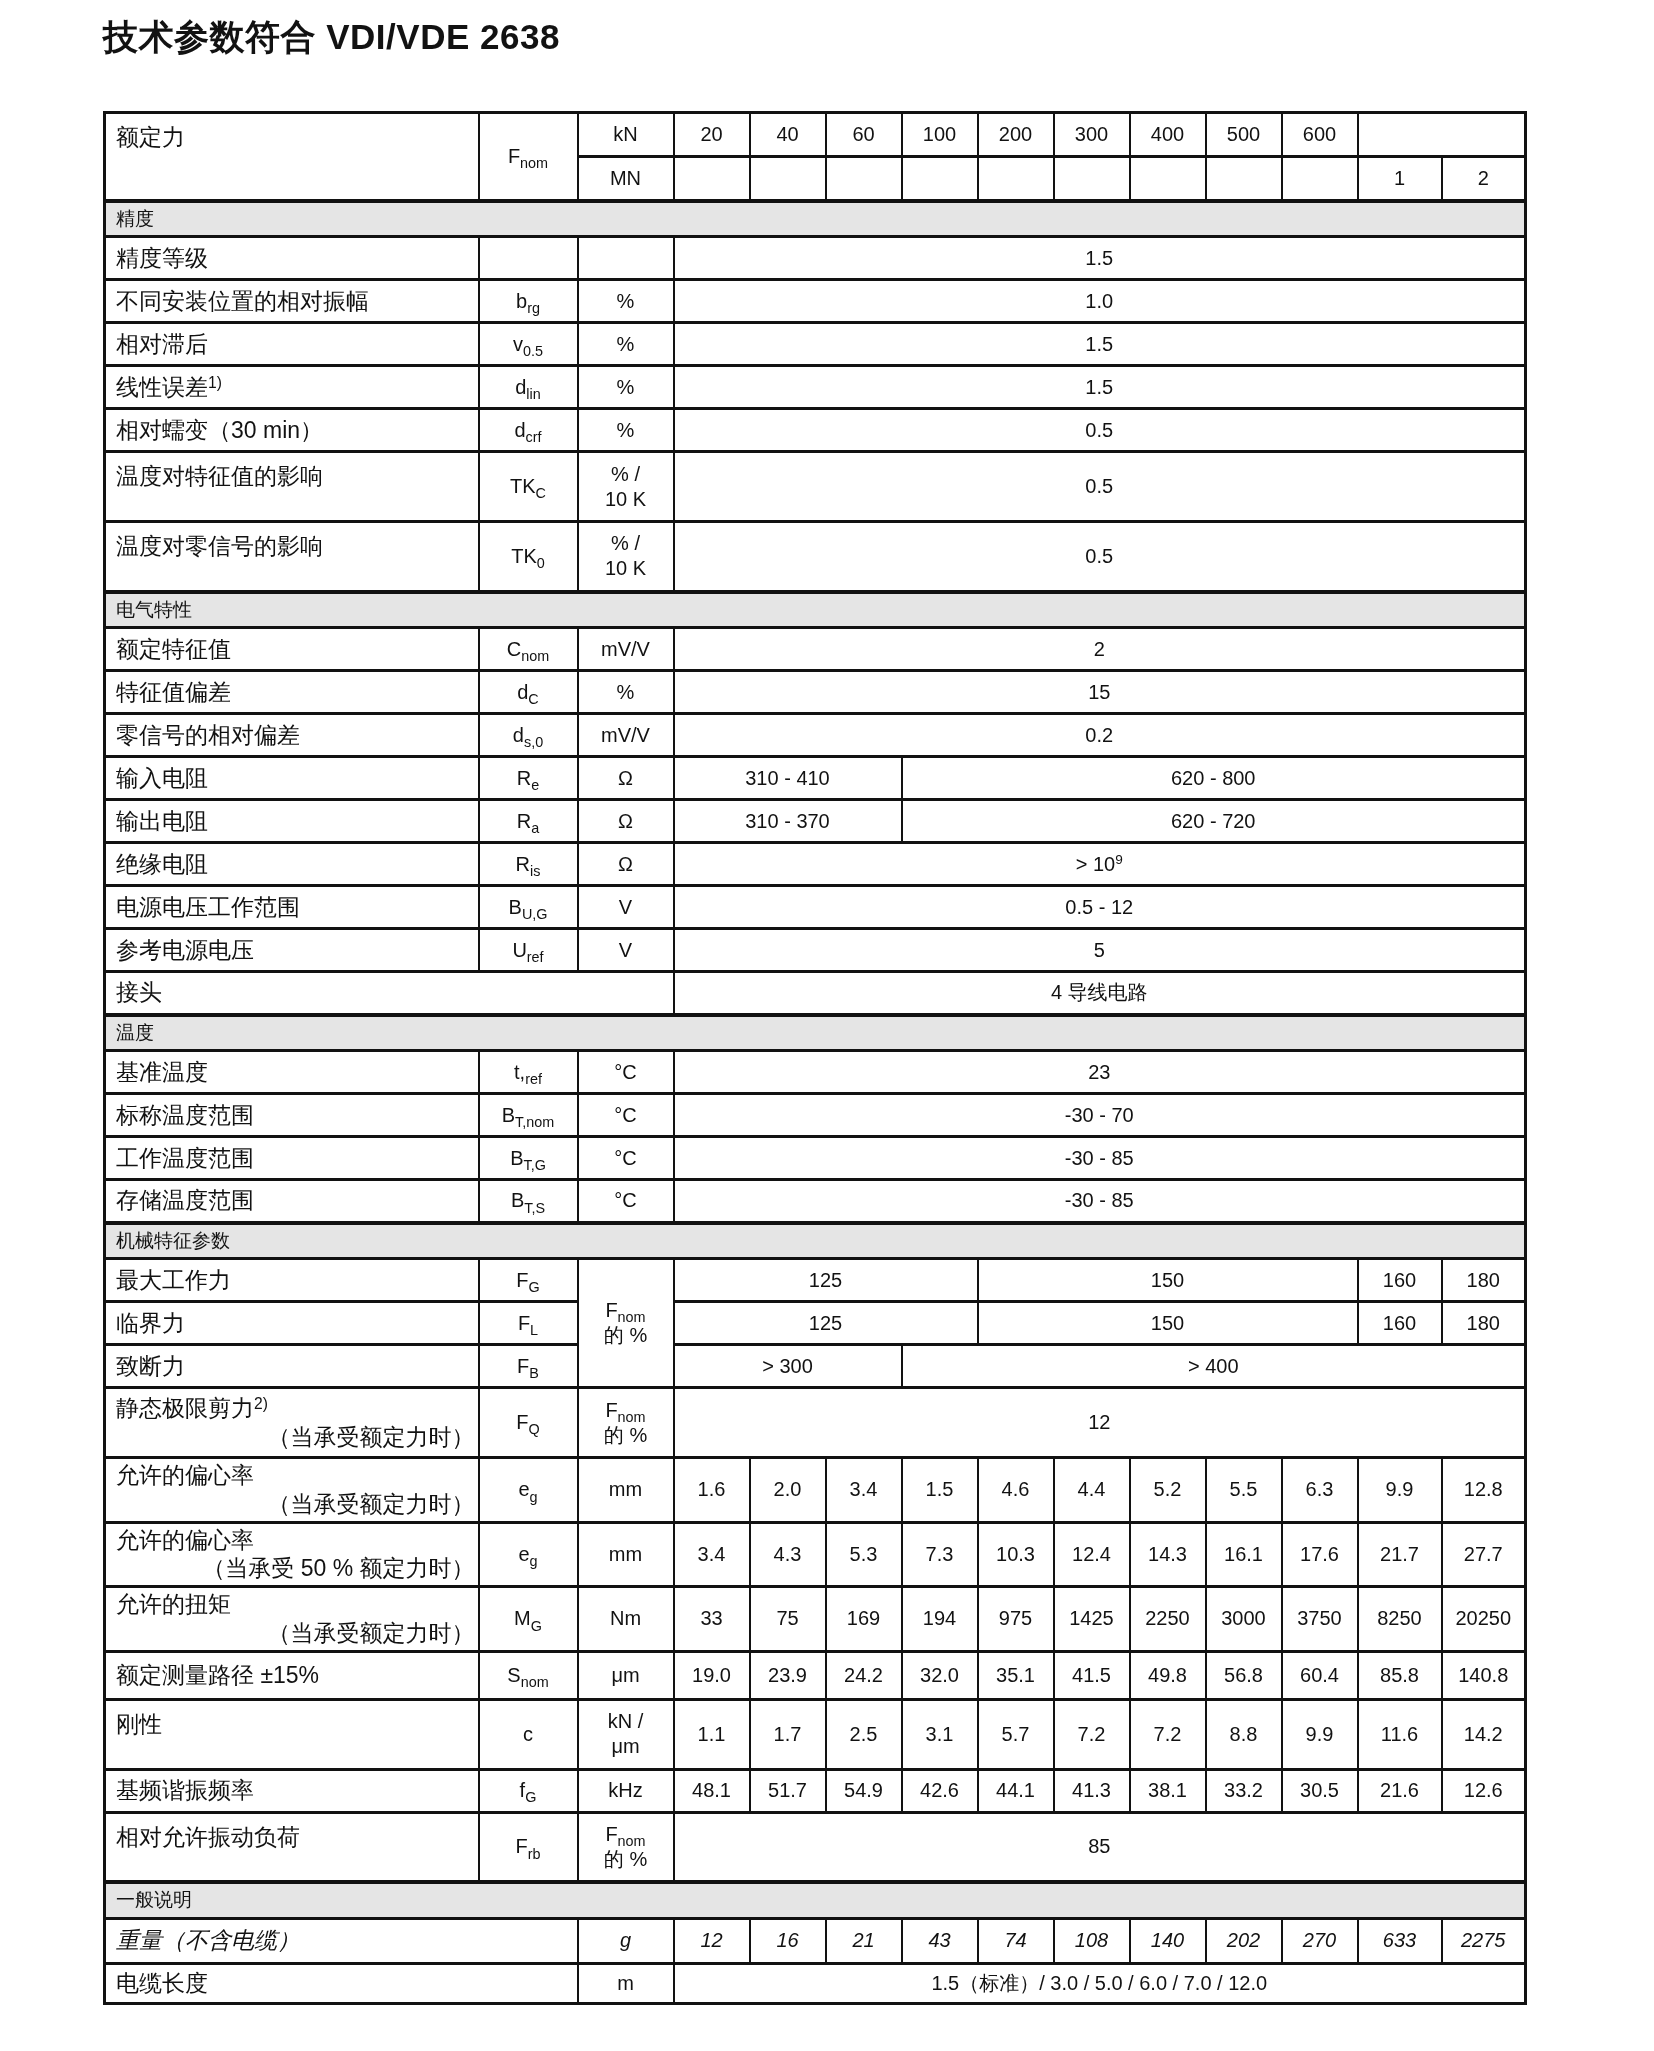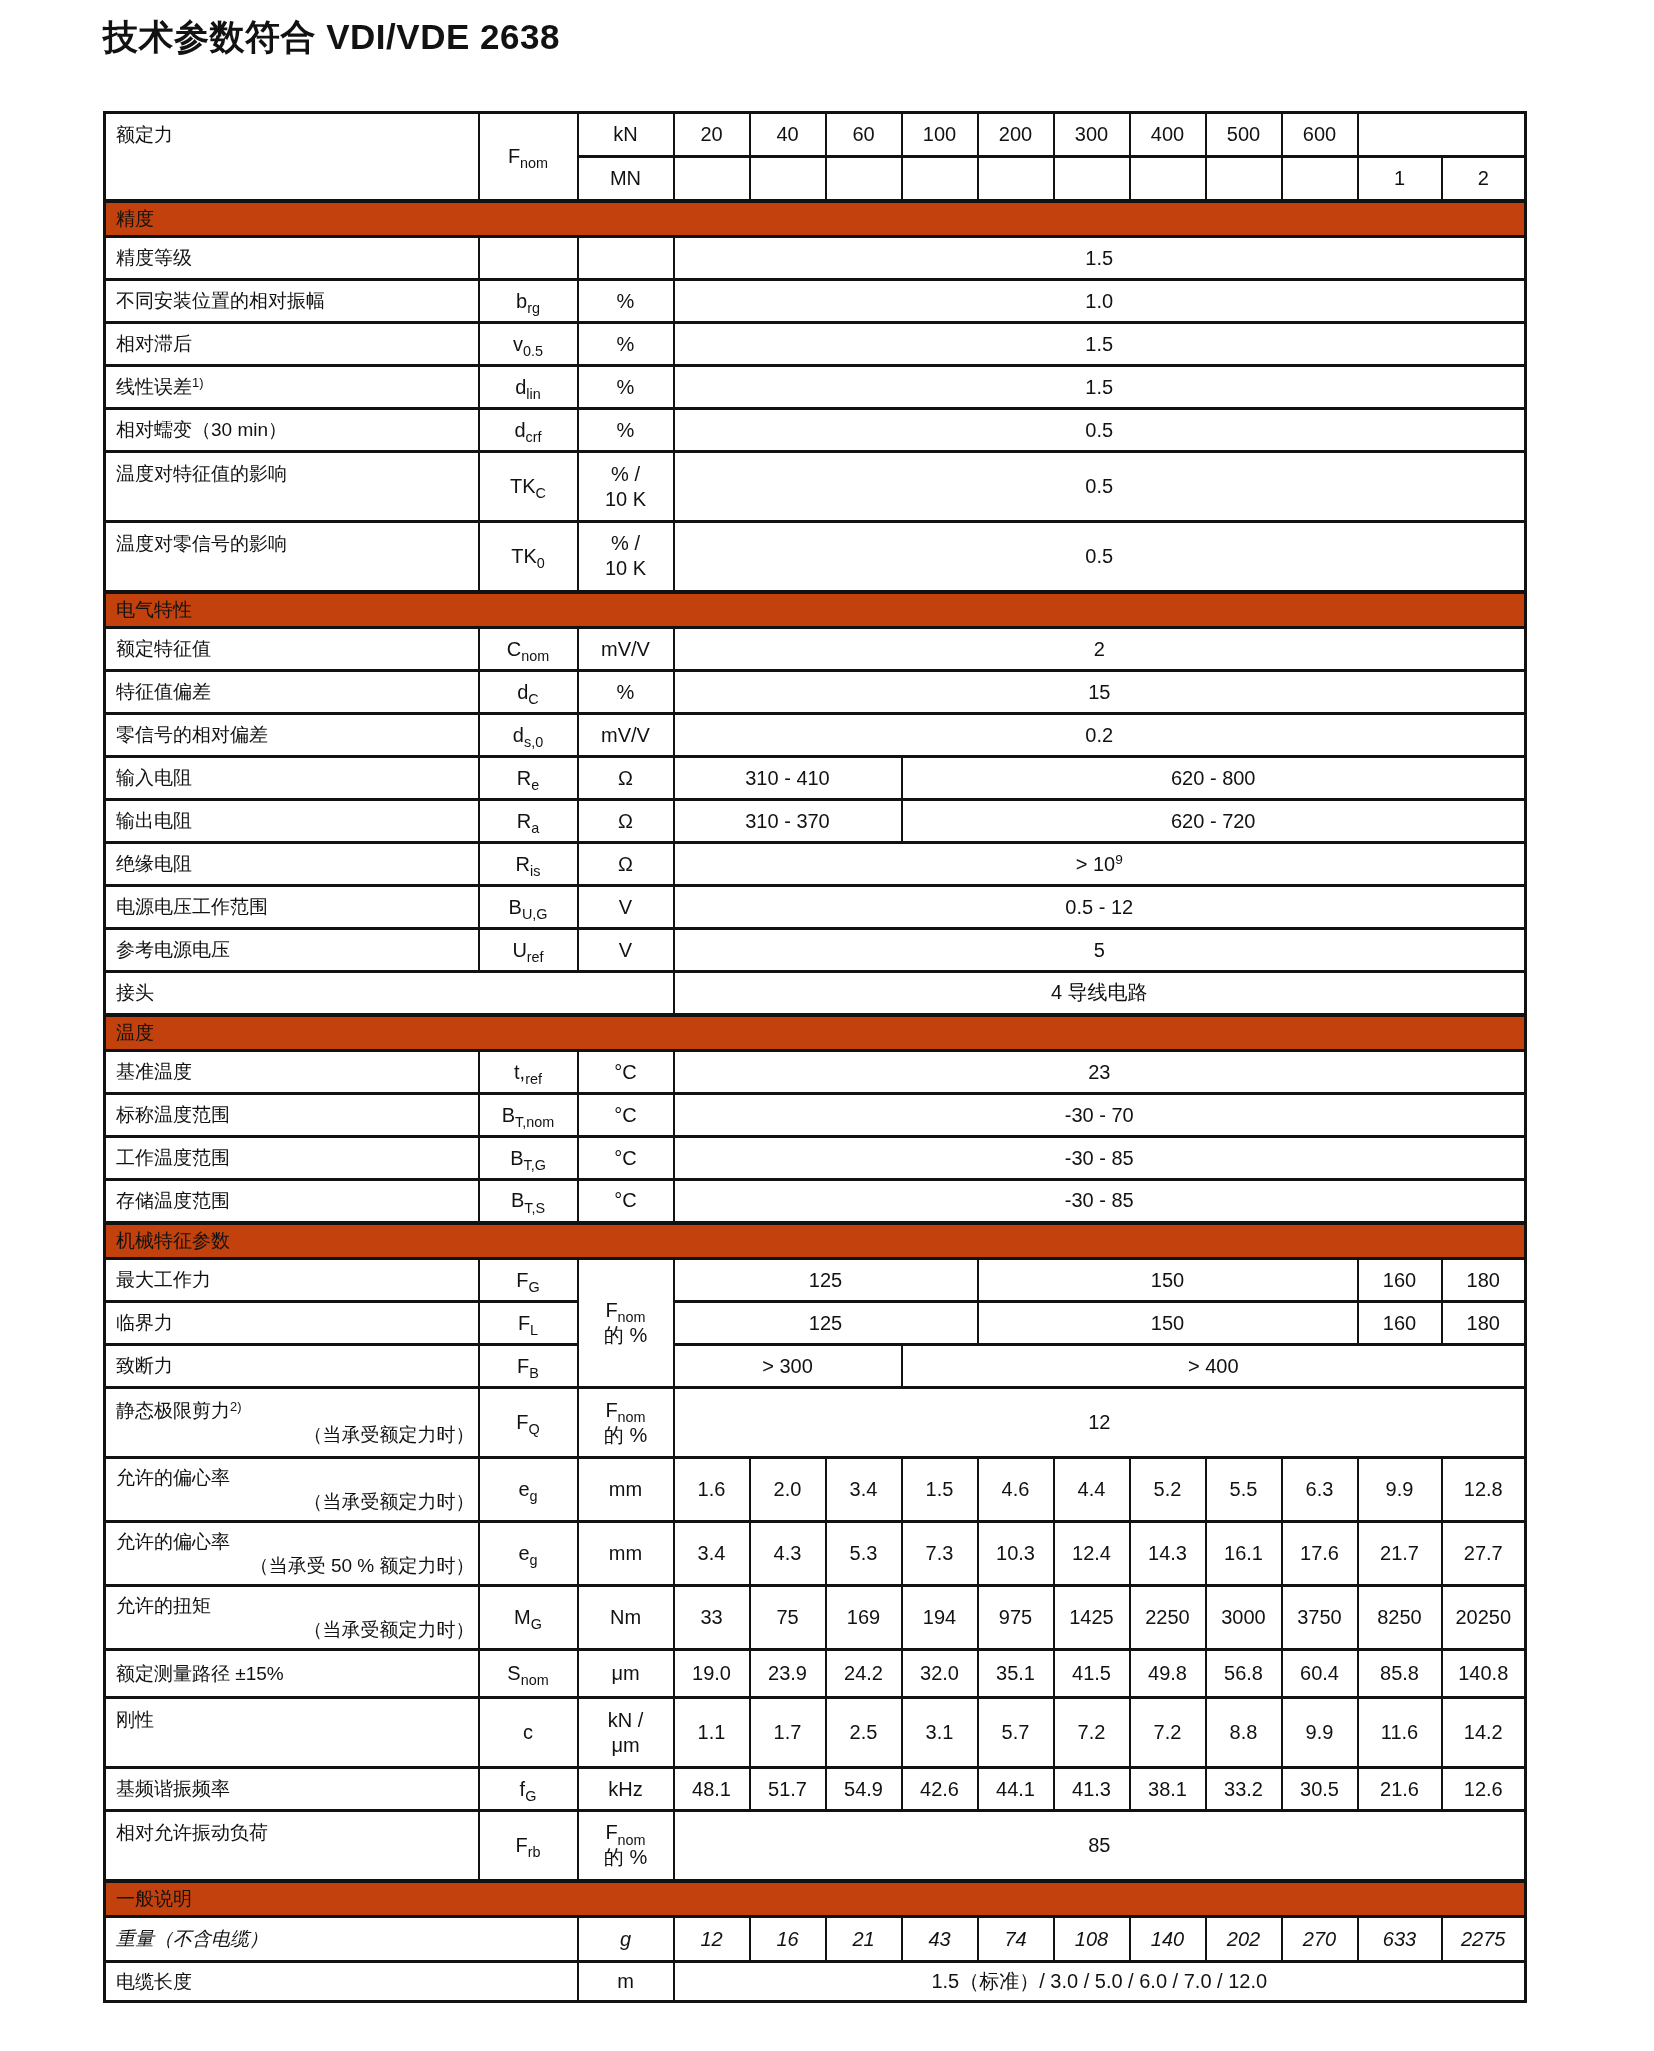--- a/index.html
+++ b/index.html
@@ -31,25 +31,25 @@
     vertical-align: middle;
     font-size: 20px;
     line-height: 1.25;
     padding: 2px 3px;
     overflow: hidden;
     white-space: nowrap;
   }
   td.lbl {
     text-align: left;
     padding-left: 10px;
-    font-size: 19px;
+    font-size: 23px;
     white-space: normal;
   }
   td.bar {
-    background: #c2410c;
+    background: #e5e5e5;
     text-align: left;
     padding-left: 10px;
     font-size: 19px;
     border-top-width: 4px;
   }
   td.top { vertical-align: top; padding-top: 9px; }
   sub { font-size: 72%; vertical-align: baseline; position: relative; top: 0.38em; line-height: 0; text-align: center; }
   sup { font-size: 68%; vertical-align: baseline; position: relative; top: -0.45em; line-height: 0; }
   .l2 { display: block; text-align: right; }
   .uline { display: block; }

